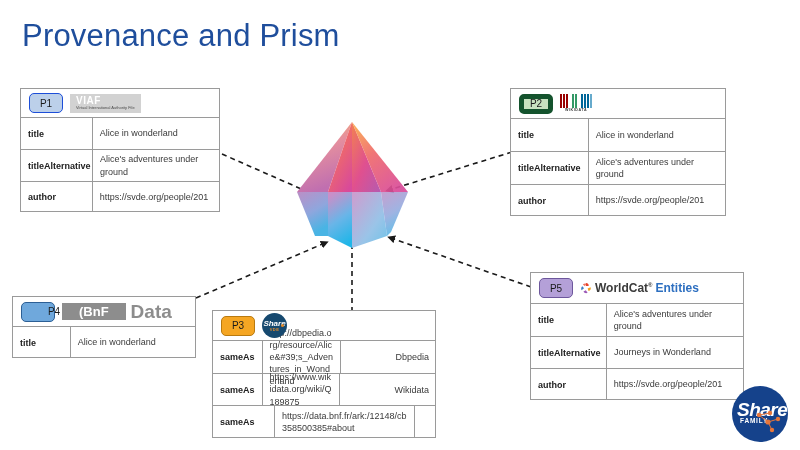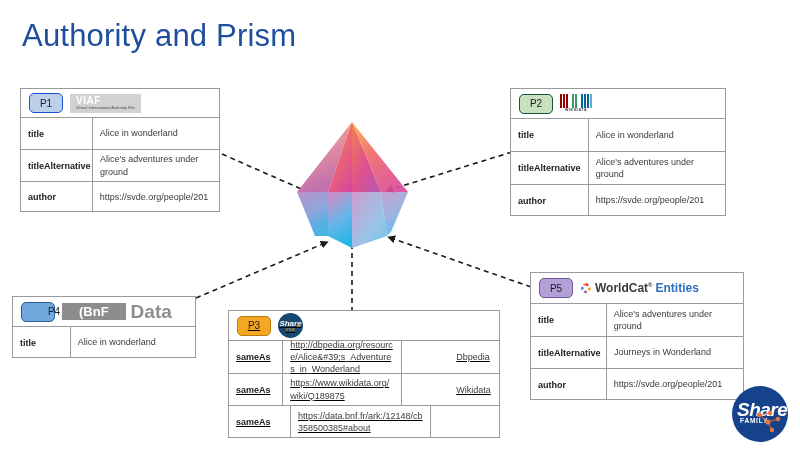--- a/index.html
+++ b/index.html
@@ -91,21 +91,21 @@
     font-style:italic;font-weight:bold;letter-spacing:-.5px;
   }
   .sf-family{position:absolute;left:8px;top:31px;font-size:6.5px;color:#fff;font-weight:bold;letter-spacing:.8px;}
   .sf-net{position:absolute;right:4px;bottom:6px;width:28px;height:26px;}
 </style>
 </head>
 <body>
 
 <div id="slide">
 
-  <div class="slide-title">Authority and Prism</div>
+  <div class="slide-title">Provenance and Prism</div>
 
   <svg class="conn" style="left:0;top:0;width:800px;height:450px;">
     <defs>
       <marker id="ah" markerWidth="5" markerHeight="5" refX="2.5" refY="2.5" orient="auto">
         <path d="M0,0 L5,2.5 L0,5 z" fill="#1a1a1a"></path>
       </marker>
     </defs>
 
     <line x1="222" y1="154" x2="333" y2="203" stroke="#1a1a1a" stroke-width="1.6" stroke-dasharray="5,4" marker-end="url(#ah)"></line>
 
@@ -182,21 +182,21 @@
       <span class="v" style="width:127px;">Alice's adventures under ground</span>
     </div>
     <div class="row" style="height:30px;">
       <span class="k" style="width:72px;">author</span>
       <span class="v" style="width:127px;">https://svde.org/people/201</span>
     </div>
   </div>
 
   <div class="card" style="left:510px;top:88px;width:216px;height:128px;">
     <div class="hdr" style="height:30px;">
-      <span class="badge" style="background:#c8e2c0;border:1px solid #14532d;">
+      <span class="badge" style="background:#c8e2c0;border:5px solid #14532d;">
         <span>P2</span>
       </span>
       <span class="logo-wikidata">
         <span class="wd-bars">
           <i style="background:#990000"></i>
             <i style="background:#990000"></i>
             <i style="background:#990000"></i>
           <i style="background:#ffffff"></i>
           <i style="background:#339966"></i>
             <i style="background:#339966"></i>
@@ -216,21 +216,21 @@
     <div class="row" style="height:33px;">
       <span class="k" style="width:78px;">titleAlternative</span>
       <span class="v" style="width:137px;">Alice's adventures under ground</span>
     </div>
     <div class="row" style="height:31px;">
       <span class="k" style="width:78px;">author</span>
       <span class="v" style="width:137px;">https://svde.org/people/201</span>
     </div>
   </div>
 
-  <div class="card" style="left:228px;top:310px;width:272px;height:128px;text-decoration:underline;">
+  <div class="card" style="left:212px;top:310px;width:224px;height:128px;">
     <div class="hdr" style="height:30px;">
       <span class="badge" style="background:#f5a623;border:1px solid #b97a10;">
         <span>P3</span>
       </span>
       <span class="logo-svde">
         <span class="s1">Share</span>
         <span class="s2">VDE</span>
         <span class="dot"></span>
       </span>
     </div>

